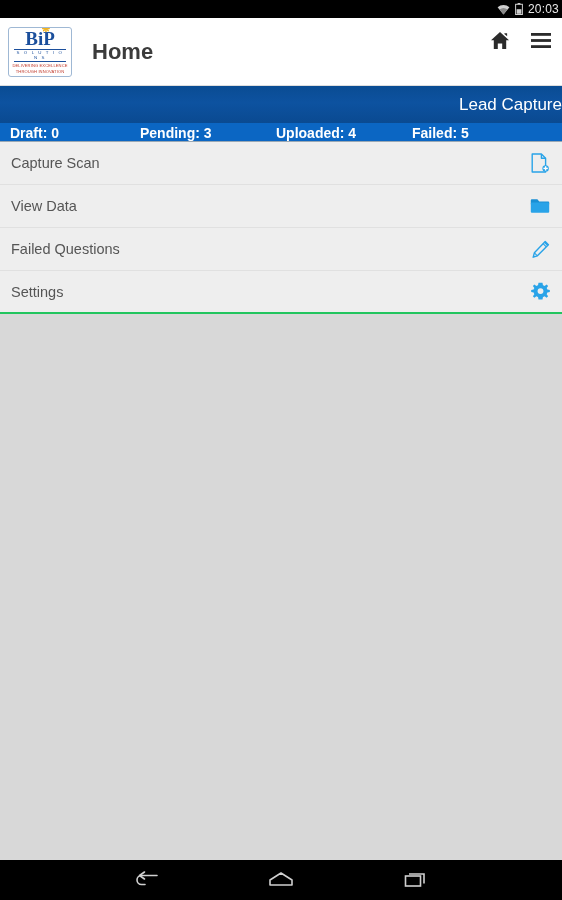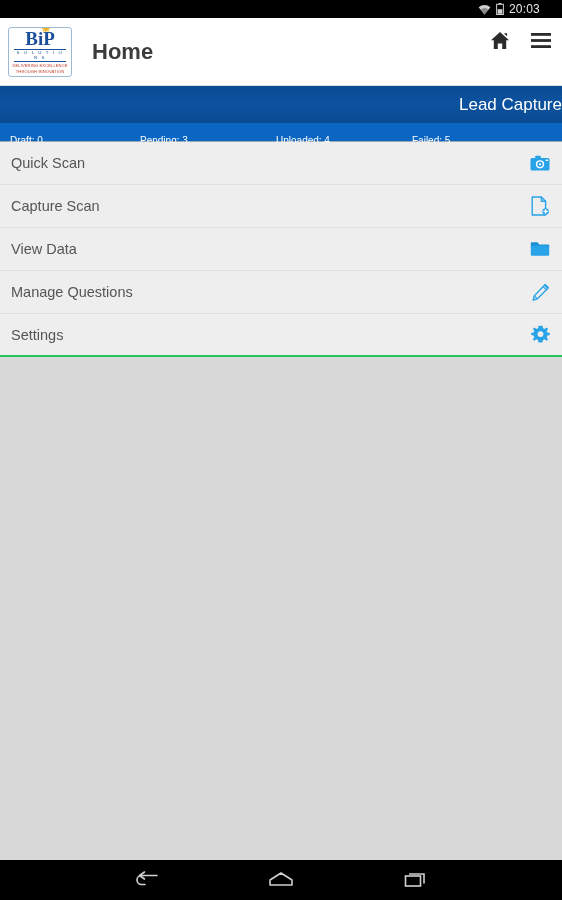--- a/index.html
+++ b/index.html
@@ -8,21 +8,21 @@
     background:#d8d8d8;
     font-family:"Liberation Sans", sans-serif;
     overflow:hidden;
   }
   #screen { position:relative; width:562px; height:900px; }
 
   
   .statusbar {
     height:18px; background:#000000;
     display:flex; align-items:center; justify-content:flex-end;
-    padding-right:22px; gap:5px;
+    padding-right:3px; gap:5px;
   }
   .statusbar .sb-time {
     color:#e8e8e8; font-size:12px; letter-spacing:.2px;
   }
   .sb-ico { display:flex; align-items:center; }
 
   
   .appbar {
     height:68px; background:#ffffff;
     display:flex; align-items:center;
@@ -76,23 +76,23 @@
     color:#ffffff; font-size:17px; margin-left:11px; font-weight:400;
   }
 
   
   .stats-row {
     height:19px; background:#0b66c3;
     position:relative;
     border-bottom:1px solid #9aa8b4;
   }
   .stat {
-    position:absolute; top:8px; height:19px;
+    position:absolute; top:0; height:19px;
     display:flex; align-items:center;
-    color:#ffffff; font-size:10px; font-weight:normal;
+    color:#ffffff; font-size:14px; font-weight:bold;
   }
   .stat-0 { left:10px; }
   .stat-1 { left:140px; }
   .stat-2 { left:276px; }
   .stat-3 { left:412px; }
 
   
   .list { background:#eeeeee; }
   .row {
     height:43px; background:#eeeeee;
@@ -184,33 +184,20 @@
 
     <div class="stats-row">
       <span class="stat stat-0">Draft: 0</span>
       <span class="stat stat-1">Pending: 3</span>
       <span class="stat stat-2">Uploaded: 4</span>
       <span class="stat stat-3">Failed: 5</span>
     </div>
 
     <div class="list">
 
-      <div class="row">
-        <span class="row-label">Quick Scan</span>
-        <span class="row-icon">
-          <svg width="20" height="16" viewBox="0 0 20 16">
-            <rect x="0.5" y="3" width="19" height="12.5" rx="1.6" fill="#29a3e8"></rect>
-            <rect x="5.2" y="0.7" width="5.6" height="2.8" rx="0.7" fill="#29a3e8"></rect>
-            <circle cx="10" cy="9.3" r="4.1" fill="#ffffff"></circle>
-            <circle cx="10" cy="9.3" r="2.7" fill="#29a3e8"></circle>
-            <circle cx="10" cy="9.3" r="1.1" fill="#ffffff"></circle>
-            <rect x="15.6" y="4.5" width="2.6" height="1.5" rx="0.4" fill="#ffffff"></rect>
-          </svg>
-        </span>
-      </div>
 
       <div class="row">
         <span class="row-label">Capture Scan</span>
         <span class="row-icon">
           <svg width="18" height="20" viewBox="0 0 18 20">
             <path d="M1.2 1 L10.4 1 L14.6 5.2 L14.6 19 L1.2 19 Z" fill="none" stroke="#29a3e8" stroke-width="1.4" stroke-linejoin="round"></path>
             <path d="M10.4 1 L10.4 5.2 L14.6 5.2" fill="none" stroke="#29a3e8" stroke-width="1.4" stroke-linejoin="round"></path>
             <circle cx="14.6" cy="15.4" r="3.2" fill="#29a3e8"></circle>
             <rect x="13.9" y="13.2" width="1.4" height="4.4" fill="#ffffff"></rect>
             <rect x="12.4" y="14.7" width="4.4" height="1.4" fill="#ffffff"></rect>
@@ -222,21 +209,21 @@
         <span class="row-label">View Data</span>
         <span class="row-icon">
           <svg width="20" height="16" viewBox="0 0 20 16">
             <path d="M0.8 2.2 A1 1 0 0 1 1.8 1.2 L7.4 1.2 L9.2 3.4 L18.2 3.4 A1 1 0 0 1 19.2 4.4 L19.2 6.2 L0.8 6.2 Z" fill="#1a8fd4"></path>
             <rect x="0.8" y="4.6" width="18.4" height="10.2" rx="1.1" fill="#29a3e8"></rect>
           </svg>
         </span>
       </div>
 
       <div class="row">
-        <span class="row-label">Manage Questions</span>
+        <span class="row-label">Failed Questions</span>
         <span class="row-icon">
           <svg width="19" height="19" viewBox="0 0 19 19">
             <path d="M14.2 1.6 L17.4 4.8 L6.4 15.8 L2.2 17.2 L3.4 12.8 Z" fill="none" stroke="#29a3e8" stroke-width="1.4" stroke-linejoin="round"></path>
             <path d="M12.1 3.7 L15.3 6.9" stroke="#29a3e8" stroke-width="1.2"></path>
             <path d="M3.4 12.8 L6.4 15.8" stroke="#29a3e8" stroke-width="1.2"></path>
             <path d="M13.1 2.7 L16.3 5.9 L17.4 4.8 L14.2 1.6 Z" fill="#29a3e8"></path>
           </svg>
         </span>
       </div>
 

